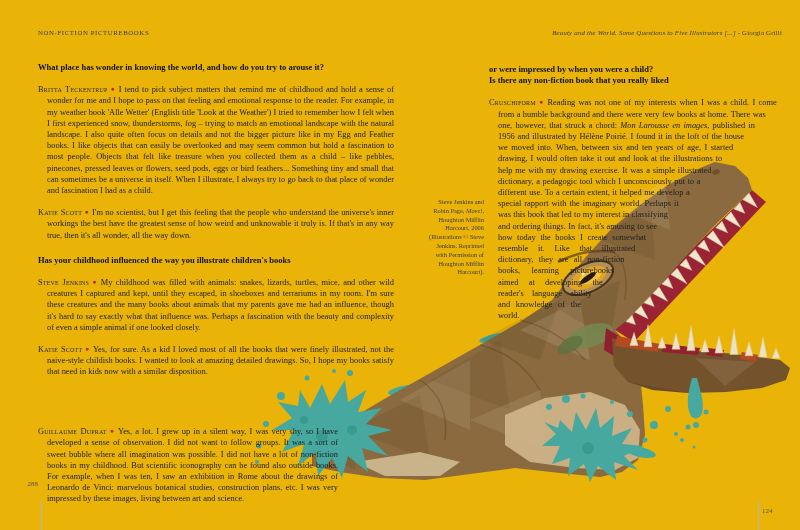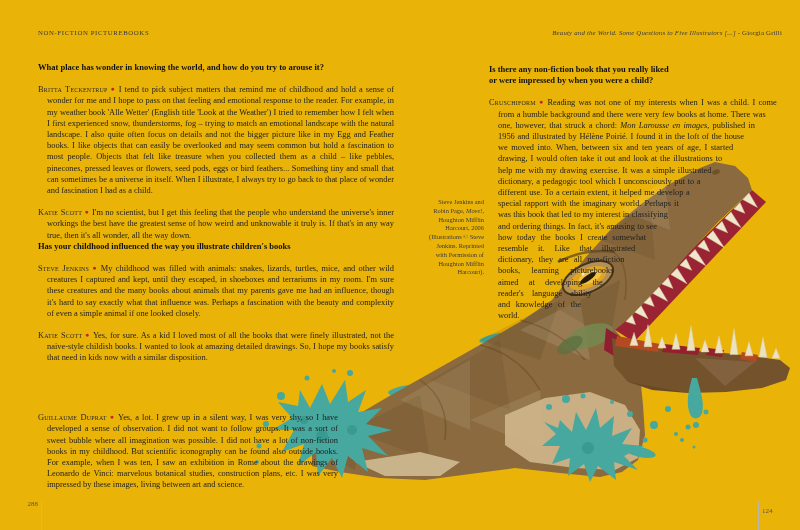--- a/index.html
+++ b/index.html
@@ -8,37 +8,37 @@
   
   .running-head{position:absolute;top:29px;font-size:6.8px;color:#3a3a3a;letter-spacing:.6px;}
   .rh-left{left:38px;}
   .rh-right{right:18px;text-align:right;letter-spacing:.2px;}
   .rh-right .t{font-style:italic;}
   
   .col{position:absolute;z-index:3;color:#1e1e1e;}
   .col-left{left:38px;top:62px;width:356px;}
   .col-right{left:489px;top:64px;width:299px;}
   .question{font-size:8.5px;font-weight:bold;line-height:11.2px;margin:0;color:#111;}
-  .q2{}
+  .q2{margin-top:14px;}
   .entry{font-size:8.4px;line-height:11.2px;text-align:justify;margin:10.5px 0 0 0;
          padding-left:9px;text-indent:-9px;}
   .entry.wrap-left{margin-right:56px;margin-top:48px;}
   .speaker{font-variant:small-caps;letter-spacing:.2px;color:#2a2a2a;}
   .dot{color:#c0262c;font-size:7px;margin:0 3px 0 2px;vertical-align:.5px;}
   .bk{font-style:italic;}
   
   .croc-wrap{float:right;width:232px;height:172px;margin-top:67px;
              shape-outside:polygon(100% 0%,0% 100%,100% 100%);}
   
   .caption{position:absolute;left:424px;top:198px;width:60px;z-index:3;
            font-size:6.4px;line-height:8.8px;text-align:right;color:#3c3c3c;}
   
   .folio{position:absolute;z-index:3;font-size:7px;color:#555;}
   .folio-rule{position:absolute;width:1px;background:#b5b5b5;top:501px;height:29px;z-index:3;}
-  .fl{left:24px;top:500px;width:14px;text-align:right;}
+  .fl{left:24px;top:480px;width:14px;text-align:right;}
   .fr{left:762px;top:507px;}
   .rule-l{left:41px;}
   .rule-r{left:758px;}
   
   .croc-svg{position:absolute;left:255px;top:150px;width:545px;height:380px;z-index:1;pointer-events:none;}
 </style>
 </head>
 <body>
 
 <div class="spread">
@@ -183,22 +183,22 @@
     <div class="question q2">Has your childhood influenced the way you illustrate children's books</div>
 
     <p class="entry"><span class="speaker">Steve Jenkins</span><span class="dot">●</span><span>My childhood was filled with animals: snakes, lizards, turtles, mice, and other wild creatures I captured and kept, until they escaped, in shoeboxes and terrariums in my room. I'm sure these creatures and the many books about animals that my parents gave me had an influence, though it's hard to say exactly what that influence was. Perhaps a fascination with the beauty and complexity of even a simple animal if one looked closely.</span></p>
 
     <p class="entry"><span class="speaker">Katie Scott</span><span class="dot">●</span><span>Yes, for sure. As a kid I loved most of all the books that were finely illustrated, not the naive-style childish books. I wanted to look at amazing detailed drawings. So, I hope my books satisfy that need in kids now with a similar disposition.</span></p>
 
     <p class="entry wrap-left"><span class="speaker">Guillaume Duprat</span><span class="dot">●</span><span>Yes, a lot. I grew up in a silent way, I was very shy, so I have developed a sense of observation. I did not want to follow groups. It was a sort of sweet bubble where all imagination was possible. I did not have a lot of non-fiction books in my childhood. But scientific iconography can be found also outside books. For example, when I was ten, I saw an exhibition in Rome about the drawings of Leonardo de Vinci: marvelous botanical studies, construction plans, etc. I was very impressed by these images, living between art and science.</span></p>
   </div>
 
   <div class="col col-right">
+    <div class="question">or were impressed by when you were a child?</div>
     <div class="question">Is there any non-fiction book that you really liked</div>
-    <div class="question">or were impressed by when you were a child?</div>
 
     <p class="entry"><span class="croc-wrap"></span><span class="speaker">Cruschiform</span><span class="dot">●</span><span>Reading was not one of my interests when I was a child. I come from a humble background and there were very few books at home. There was one, however, that struck a chord: </span><i class="bk">Mon Larousse en images</i><span>, published in 1956 and illustrated by Hélène Poirié. I found it in the loft of the house we moved into. When, between six and ten years of age, I started drawing, I would often take it out and look at the illustrations to help me with my drawing exercise. It was a simple illustrated dictionary, a pedagogic tool which I unconsciously put to a different use. To a certain extent, it helped me develop a special rapport with the imaginary world. Perhaps it was this book that led to my interest in classifying and ordering things. In fact, it's amusing to see how today the books I create somewhat resemble it. Like that illustrated dictionary, they are all non-fiction books, learning picturebooks aimed at developing the reader's language ability and knowledge of the world.</span></p>
   </div>
 
   <div class="caption"><span>Steve Jenkins and Robin Page, </span><i class="bk">Move!</i><span>, Houghton Mifflin Harcourt, 2006 (Illustrations © Steve Jenkins. Reprinted with Permission of Houghton Mifflin Harcourt).</span></div>
 
   <div class="folio fl">288</div>
   <div class="folio-rule rule-l"></div>
   <div class="folio-rule rule-r"></div>
   <div class="folio fr">124</div>

